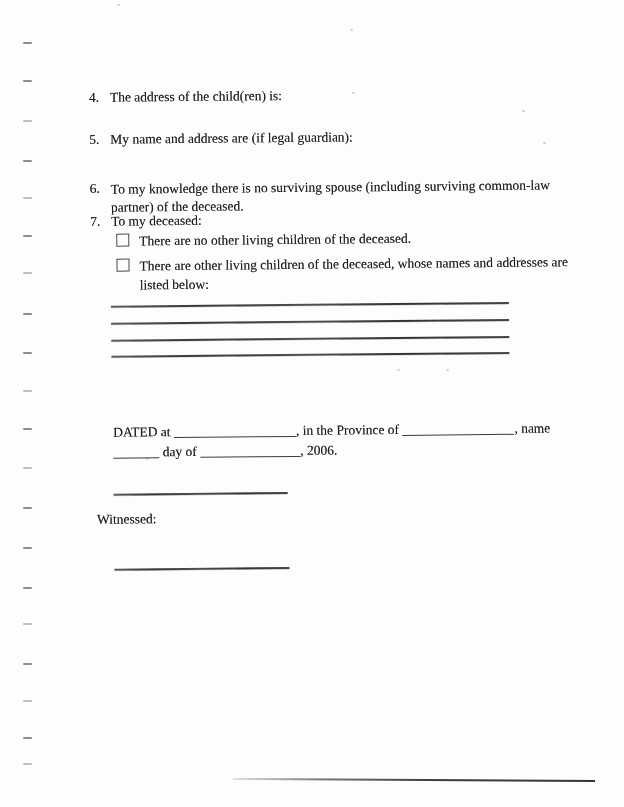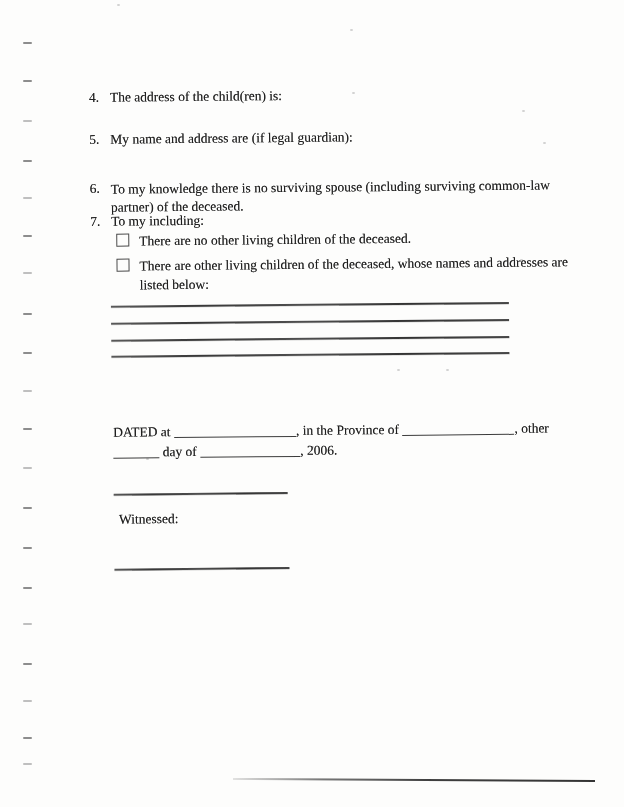--- a/index.html
+++ b/index.html
@@ -126,21 +126,21 @@
     <div class="txtrow" style="top:181px; left:0; width:624px">
       <span class="num">6.</span>
       <div class="itxt multiline">
         <div class="line">To my knowledge there is no surviving spouse (including surviving common-law</div>
         <div class="line">partner) of the deceased.</div>
       </div>
     </div>
 
     <div class="txtrow" style="top:214px; left:0; width:624px">
       <span class="num">7.</span>
-      <span class="itxt">To my including:</span>
+      <span class="itxt">To my deceased:</span>
     </div>
 
     <div class="cbrow" style="top:232px; left:0; width:624px; height:20px">
       <span class="cbox"></span>
       <div class="cblabel">
         <div class="line">There are no other living children of the deceased.</div>
       </div>
     </div>
 
     <div class="cbrow" style="top:257px; left:0; width:624px; height:40px">
@@ -150,24 +150,24 @@
         <div class="line">listed below:</div>
       </div>
     </div>
 
     <div class="rule" style="left:112px; top:306px; width:398px"></div>
     <div class="rule thin" style="left:112px; top:323px; width:398px"></div>
     <div class="rule" style="left:112px; top:340px; width:398px"></div>
     <div class="rule thin" style="left:112px; top:356px; width:398px"></div>
 
     <div class="txtrow dated" style="top:423px; left:113px">
-      <div><span>DATED at</span> <span class="blank" style="width:122px"></span><span>, in the Province of</span> <span class="blank" style="width:112px"></span><span>, other</span></div>
+      <div><span>DATED at</span> <span class="blank" style="width:122px"></span><span>, in the Province of</span> <span class="blank" style="width:112px"></span><span>, name</span></div>
       <div><span class="blank" style="width:46px"></span> <span>day of</span> <span class="blank" style="width:100px"></span><span>, 2006.</span></div>
     </div>
 
     <div class="rule" style="left:113px; top:494px; width:174px"></div>
 
-    <div class="txtrow" style="top:512px; left:118px">Witnessed:</div>
+    <div class="txtrow" style="top:512px; left:96px">Witnessed:</div>
 
     <div class="rule" style="left:113px; top:569px; width:175px"></div>
 
   </div>
 </div>
 
 </body></html>

